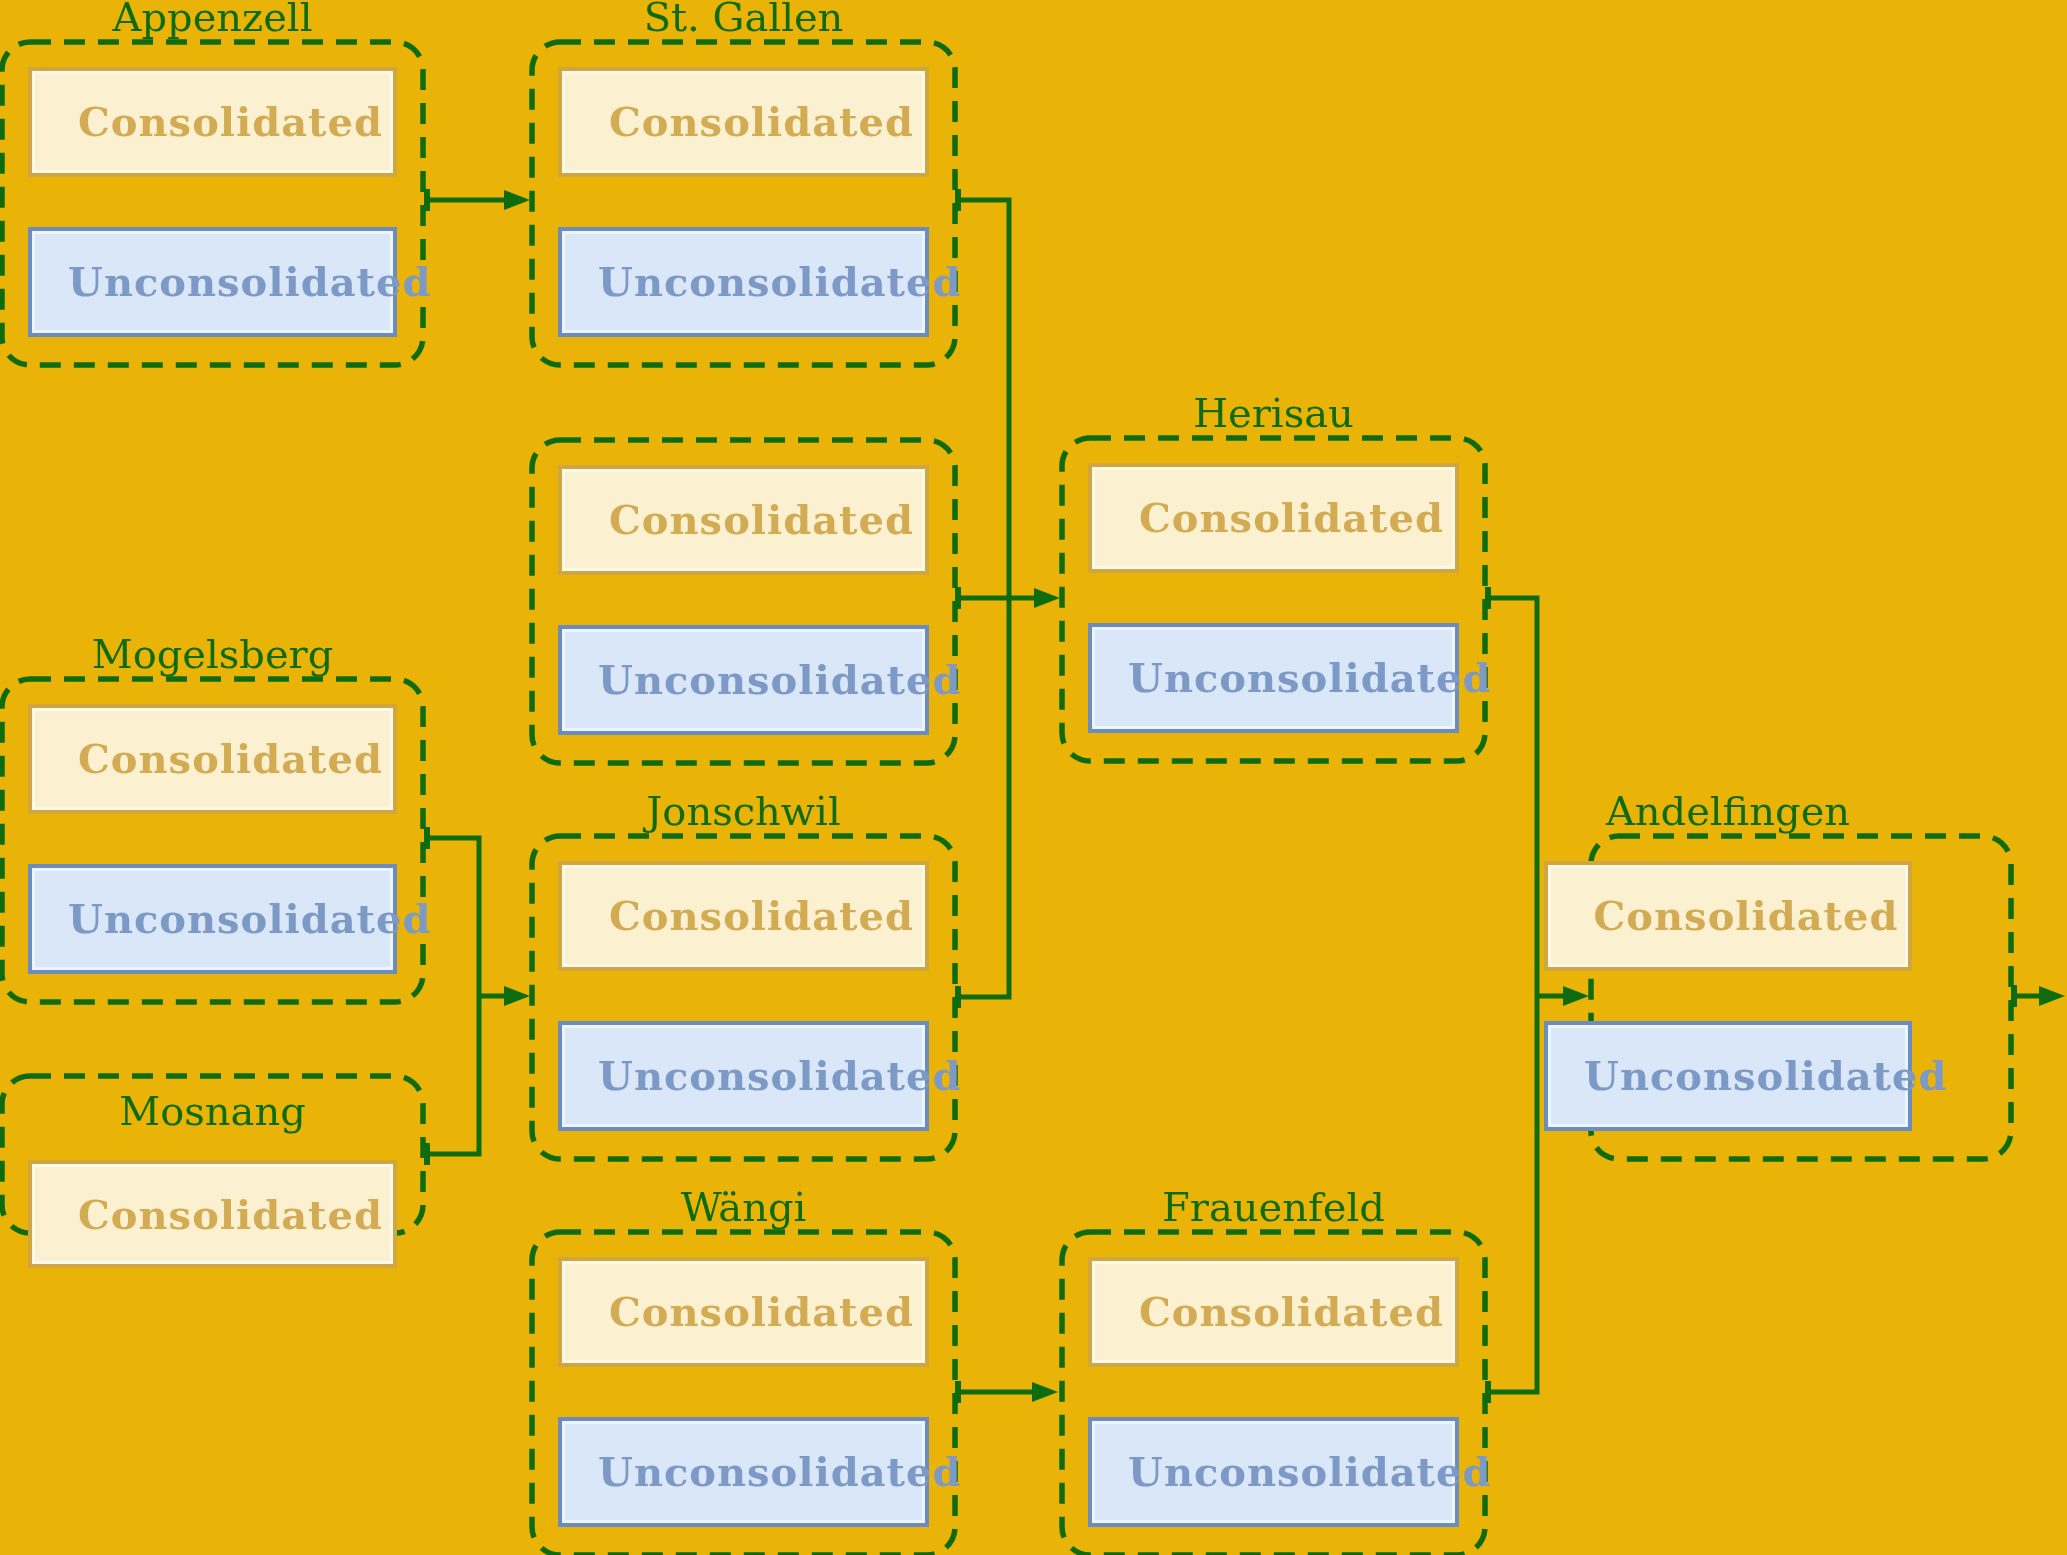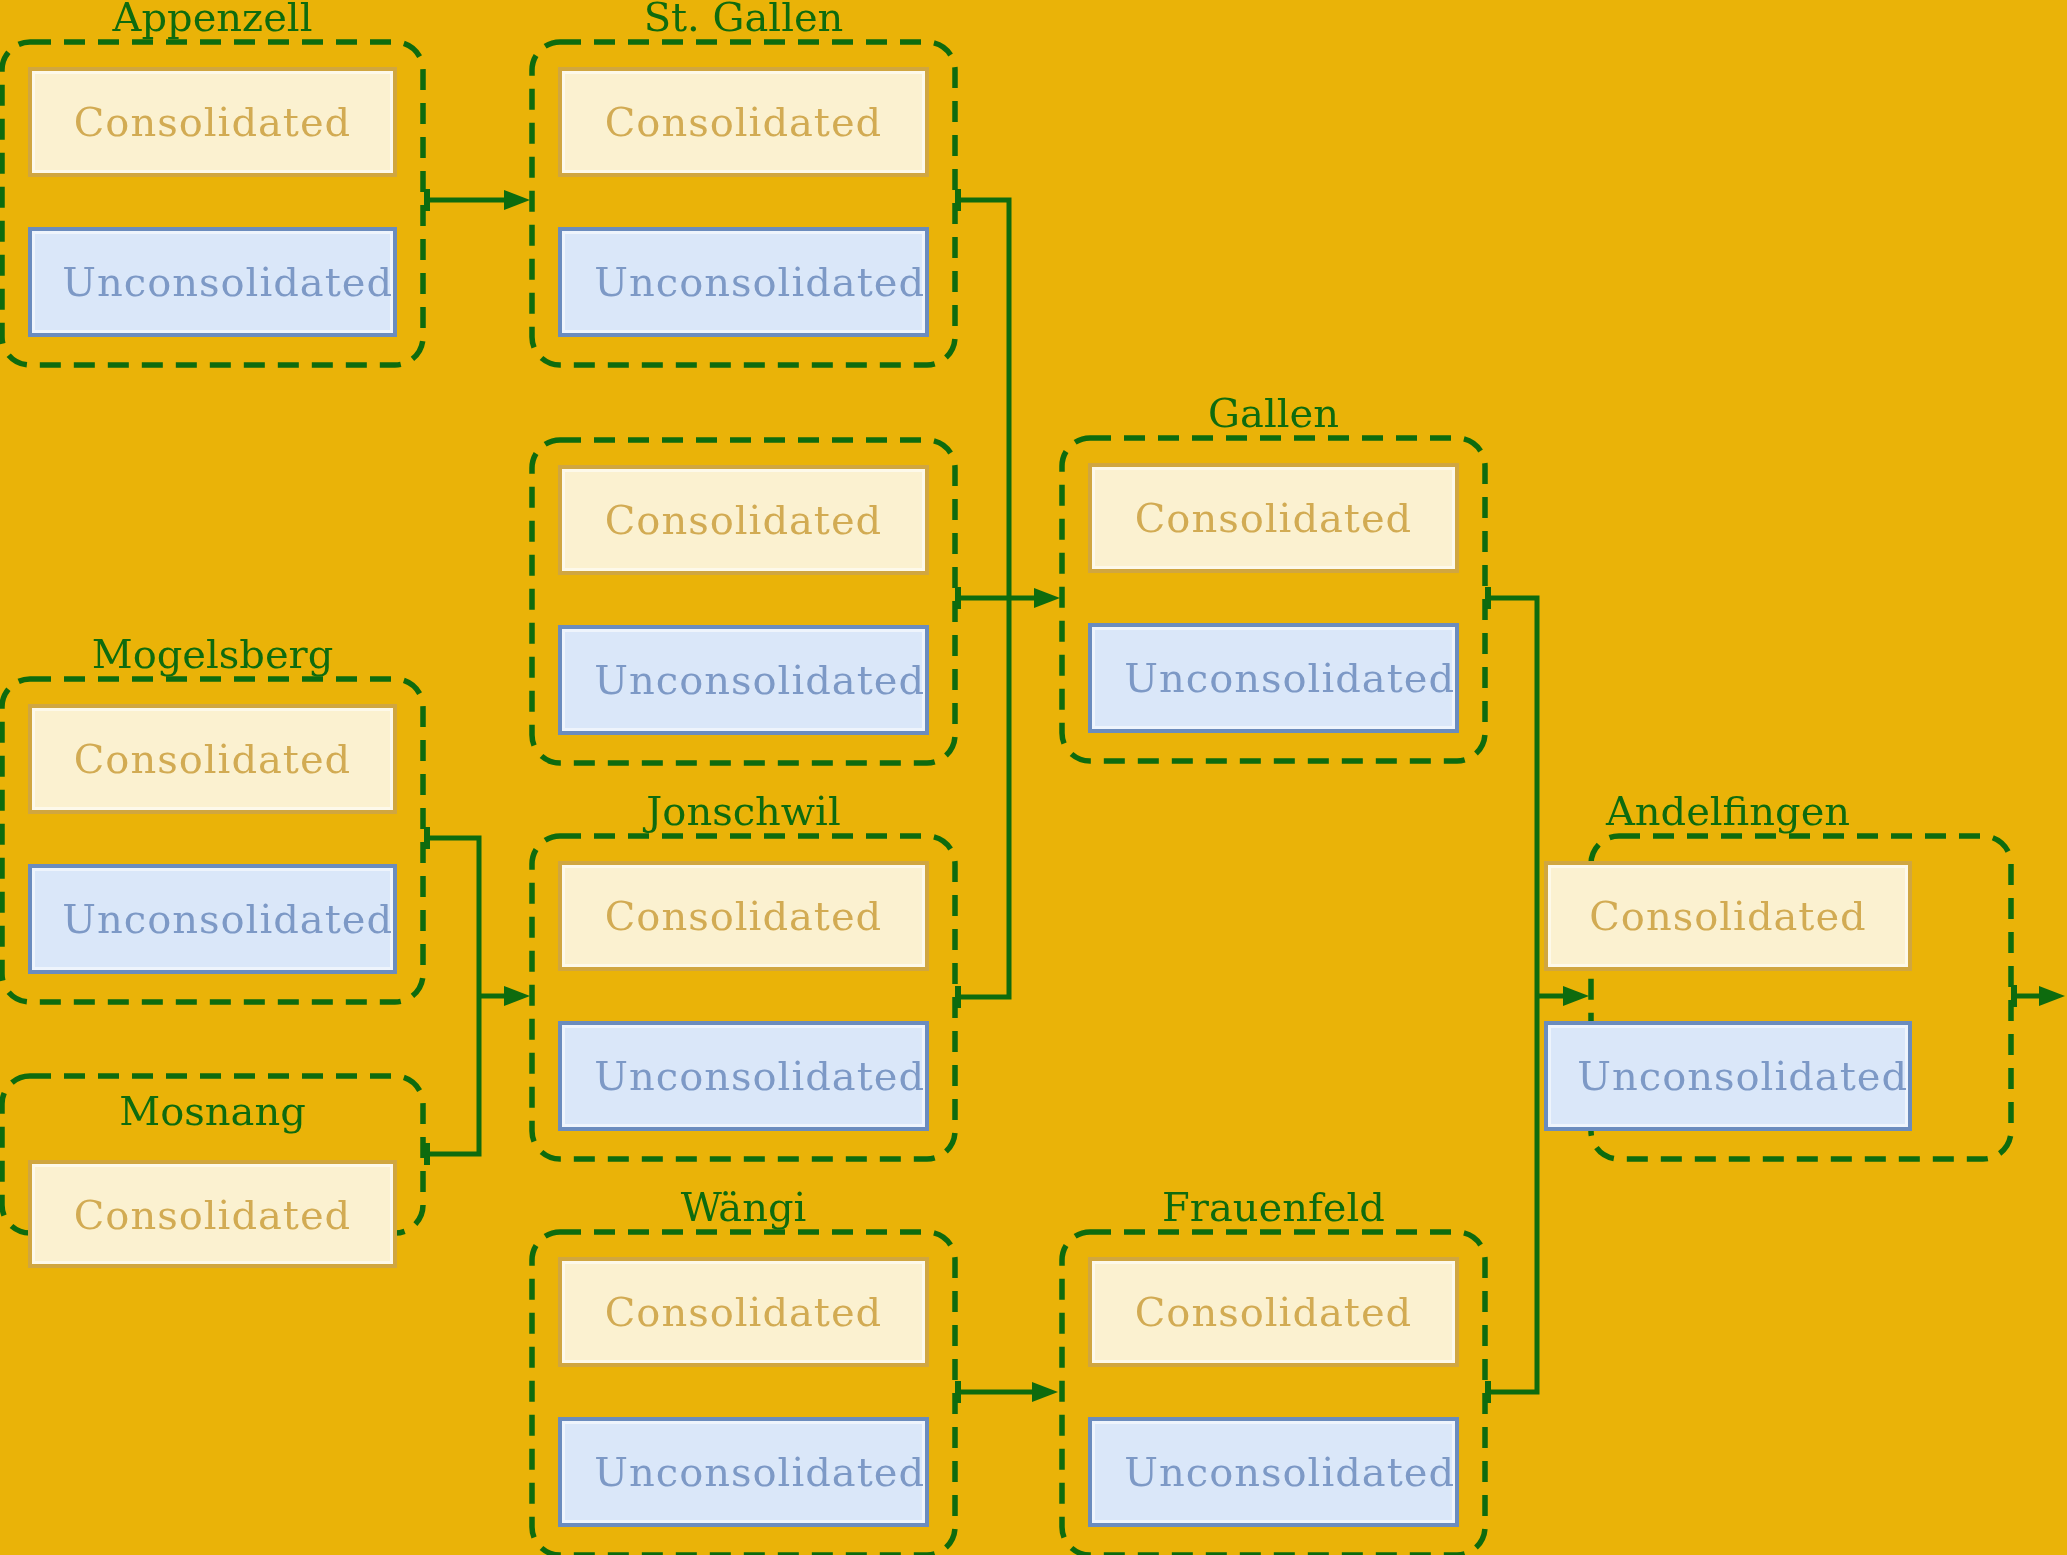--- a/index.html
+++ b/index.html
@@ -17,23 +17,24 @@
   .arrow{fill:var(--green);stroke:none;}
   .station{position:absolute;}
   .title{
     position:absolute;left:0;right:0;top:-47px;height:44px;
     text-align:center;font-size:40px;line-height:44px;
     color:var(--green);white-space:nowrap;
   }
   .node{
     position:absolute;left:26px;right:26px;height:110px;
     box-sizing:border-box;border:4px solid;
-    text-align:center;font-weight:normal;font-size:40px;line-height:102px;
+    text-align:center;font-weight:bold;font-size:40px;line-height:102px;
     letter-spacing:1px;white-space:nowrap;
     box-shadow:inset 0 0 0 3px rgba(255,255,255,.55);
+    padding-left:36px;
   }
   .consolidated{
     background:var(--consolidated_fill);
     border-color:var(--consolidated_border);
     color:var(--consolidated_text);
   }
   .unconsolidated{
     background:var(--unconsolidated_fill);
     border-color:var(--unconsolidated_border);
     color:var(--unconsolidated_text);
@@ -124,21 +125,21 @@
     <div class="node unconsolidated row2">Unconsolidated</div>
   </div>
 
   <div class="station" style="left:532px;top:1232px;width:423px;height:323px">
     <div class="title">Wängi</div>
     <div class="node consolidated row1">Consolidated</div>
     <div class="node unconsolidated row2">Unconsolidated</div>
   </div>
 
   <div class="station" style="left:1062px;top:438px;width:423px;height:323px">
-    <div class="title">Gallen</div>
+    <div class="title">Herisau</div>
     <div class="node consolidated row1">Consolidated</div>
     <div class="node unconsolidated row2">Unconsolidated</div>
   </div>
 
   <div class="station" style="left:1062px;top:1232px;width:423px;height:323px">
     <div class="title">Frauenfeld</div>
     <div class="node consolidated row1">Consolidated</div>
     <div class="node unconsolidated row2">Unconsolidated</div>
   </div>
 

